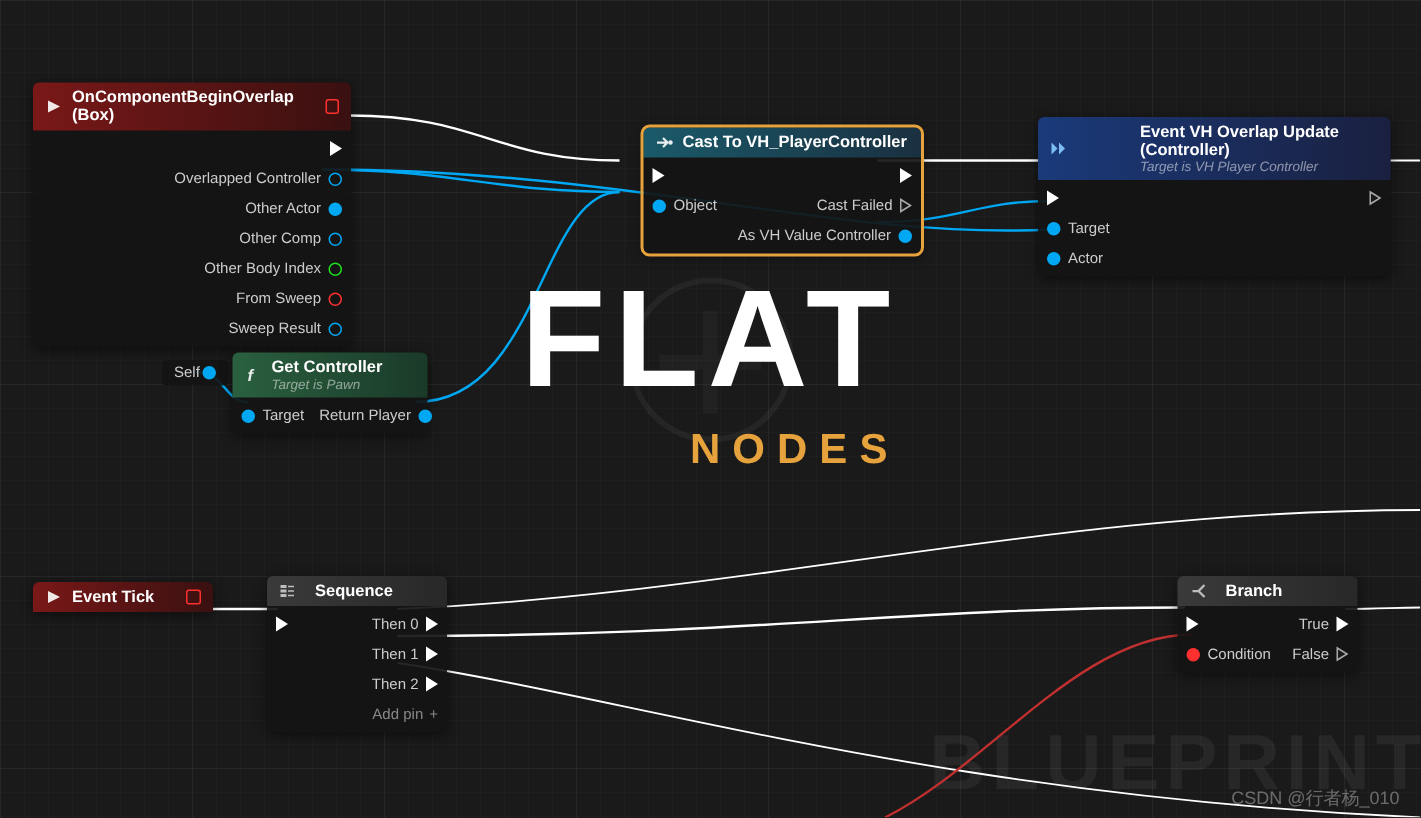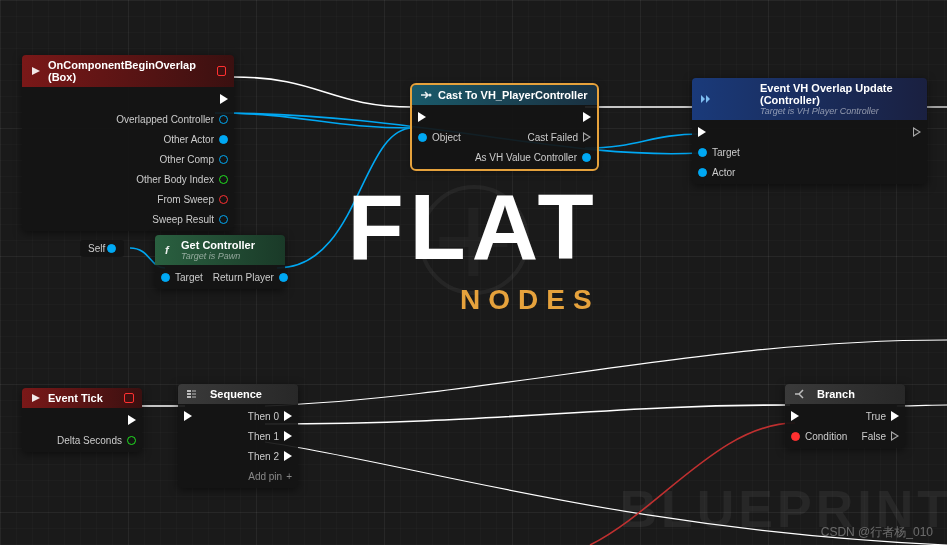--- a/index.html
+++ b/index.html
@@ -35,21 +35,21 @@
     .pin-label { font-size: 10px; color: #ccc; }
     .pin-dot { width: 9px; height: 9px; border-radius: 50%; border: 1.5px solid currentColor; flex-shrink: 0; }
     .pin-dot.filled { background: currentColor; }
     .pin-exec { width: 0; height: 0; border-top: 5px solid transparent; border-bottom: 5px solid transparent; border-left: 8px solid #fff; flex-shrink: 0; }
     .pin-exec.hollow { border-left-color: transparent; position: relative; }
     .pin-exec.hollow::before { content: ''; position: absolute; left: -8px; top: -5px; width: 0; height: 0; border-top: 5px solid transparent; border-bottom: 5px solid transparent; border-left: 8px solid #aaa; }
     .pin-exec.hollow::after { content: ''; position: absolute; left: -7px; top: -3px; width: 0; height: 0; border-top: 3px solid transparent; border-bottom: 3px solid transparent; border-left: 5px solid #1a1a1a; }
     .c-blue { color: #00a8f3; }
     .c-green { color: #1fe01f; }
     .c-red { color: #ff3030; }
-    .reroute { position: absolute; background: rgba(20,20,20,0.9); padding: 3px 8px; border-radius: 3px; z-index: 2; display: flex; align-items: center; gap: 2px; }
+    .reroute { position: absolute; background: rgba(20,20,20,0.9); padding: 3px 8px; border-radius: 3px; z-index: 2; display: flex; align-items: center; gap: 2px; margin-left: 28px; }
     .delegate-box { width: 10px; height: 10px; border: 1.5px solid #ff3030; border-radius: 2px; }
     .hero-text { position: absolute; left: 50%; top: 46%; transform: translate(-50%, -50%); text-align: right; z-index: 10; pointer-events: none; }
     .hero-main { font-size: 92px; font-weight: 900; color: #fff; letter-spacing: 6px; line-height: 0.9; }
     .hero-sub { font-size: 28px; font-weight: 700; color: #e6a23c; letter-spacing: 8px; margin-top: 16px; }
     .bg-plus { position: absolute; left: 50%; top: 44%; transform: translate(-50%, -50%); font-size: 140px; color: rgba(255,255,255,0.03); z-index: 0; pointer-events: none; border: 4px solid rgba(255,255,255,0.05); border-radius: 50%; width: 110px; height: 110px; display: flex; align-items: center; justify-content: center; }
     .bg-blueprint { position: absolute; right: -6px; bottom: 6px; font-size: 52px; font-weight: 900; letter-spacing: 4px; color: rgba(255,255,255,0.06); z-index: 0; }
     .watermark { position: absolute; right: 14px; bottom: 4px; font-size: 12px; color: rgba(255,255,255,0.35); z-index: 20; }
     .addpin { color: #888; font-size: 10px; display: flex; align-items: center; gap: 4px; }
     .hdr-icon { width: 12px; height: 12px; flex-shrink: 0; opacity: 0.9; }
   </style>
@@ -156,21 +156,21 @@
     </div>
     <div class="pins-right">
       <div class="pin">
           <span class="pin-dot c-blue filled"></span>
           <span class="pin-label">Return Player</span>
         </div>
     </div>
   </div>
 </div>
 
-<div class="node selected" style="left:412px; top:85px; width:185px;">
+<div class="node selected" style="left:429px; top:85px; width:185px;">
   <div class="node-header header-teal">
     <svg class="hdr-icon" viewBox="0 0 12 12">
         <path d="M1 6 L7 6 M5 3 L8 6 L5 9" stroke="#fff" stroke-width="1.5" fill="none"></path>
         <circle cx="10" cy="6" r="1.5" fill="#fff"></circle>
       </svg>
     <span>Cast To VH_PlayerController</span>
   </div>
   <div class="node-body">
     <div class="pins-left">
       <div class="pin">
@@ -229,32 +229,20 @@
   </div>
 </div>
 
 <div class="node" style="left:22px; top:388px; width:115px;">
   <div class="node-header header-red">
     <svg class="hdr-icon" viewBox="0 0 12 12">
         <path d="M2 2 L10 6 L2 10 Z" fill="#fff"></path>
       </svg>
     <span>Event Tick</span>
     <span class="delegate-box" style="margin-left:auto;"></span>
-  </div>
-  <div class="node-body">
-    <div class="pins-left"></div>
-    <div class="pins-right">
-      <div class="pin">
-          <span class="pin-exec"></span>
-        </div>
-      <div class="pin">
-          <span class="pin-dot c-green"></span>
-          <span class="pin-label">Delta Seconds</span>
-        </div>
-    </div>
   </div>
 </div>
 
 <div class="node" style="left:178px; top:384px; width:92px;">
   <div class="node-header header-grey">
     <svg class="hdr-icon" viewBox="0 0 12 12">
         <rect x="1" y="2" width="4" height="2" fill="#ccc"></rect>
         <rect x="1" y="5" width="4" height="2" fill="#ccc"></rect>
         <rect x="1" y="8" width="4" height="2" fill="#ccc"></rect>
         <path d="M6 3 L10 3 M6 6 L10 6 M6 9 L10 9" stroke="#ccc"></path>

